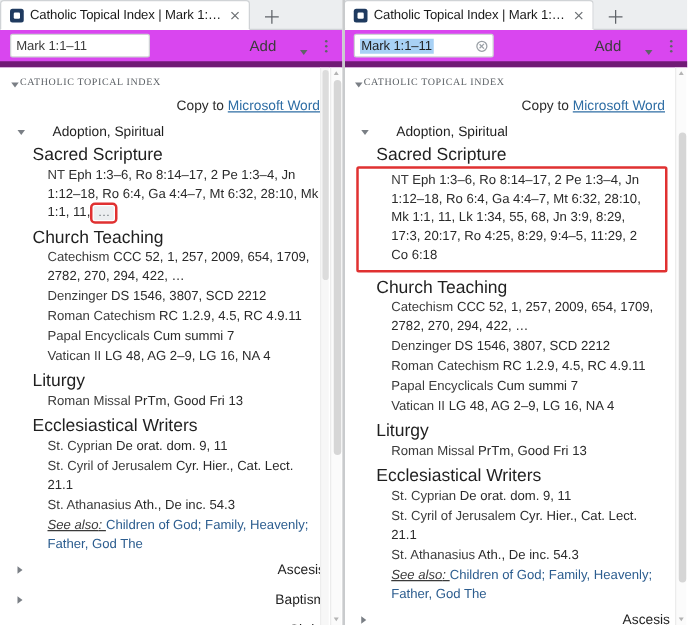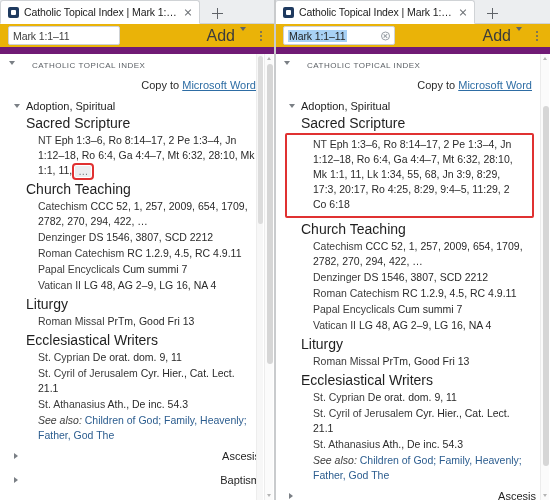--- a/index.html
+++ b/index.html
@@ -114,27 +114,27 @@
     content: "";
     position: absolute;
     background: #5f6368;
   }
   .tab-new::before { width: 11px; height: 1px; }
   .tab-new::after  { width: 1px; height: 11px; }
 
   
   .toolbar {
     height: 30px;
-    background: #eab308;
+    background: #d946ef;
     display: flex;
     align-items: center;
     padding: 0 6px 0 8px;
     gap: 6px;
     flex: 0 0 auto;
-    border-bottom: 7px solid #701a75;
+    border-bottom: 5px solid #701a75;
   }
   .searchbox {
     position: relative;
     flex: 0 0 auto;
     width: 112px;
     height: 19px;
     border: 1px solid #cfd2d5;
     border-radius: 2px;
     background: #ffffff;
     display: flex;
@@ -168,23 +168,23 @@
     width: 4.5px; height: 1px;
     background: #9aa0a6;
   }
   .clear-btn::before { transform: rotate(45deg); }
   .clear-btn::after  { transform: rotate(-45deg); }
 
   .tb-spacer { flex: 1 1 auto; }
 
   .add-btn {
     display: flex;
-    align-items: flex-start;
-    gap: 5px;
-    font-size: 16px;
+    align-items: flex-end;
+    gap: 19px;
+    font-size: 12px;
     color: #3c3c3c;
     cursor: pointer;
     padding: 2px 2px;
   }
   .caret-down {
     width: 0; height: 0;
     border-left: 3.5px solid transparent;
     border-right: 3.5px solid transparent;
     border-top: 4px solid #5f6368;
   }
@@ -214,24 +214,25 @@
   }
   .content {
     position: absolute;
     inset: 0;
     padding: 7px 14px 6px 6px;
     overflow: hidden;
   }
 
   .section-head {
     display: flex;
-    align-items: flex-start;
-    gap: 17px;
+    align-items: flex-end;
+    gap: 1px;
     padding: 0 0 0 3px;
     margin-bottom: 9px;
+    font-family: Liberation Serif, serif;
   }
   .caret {
     width: 0; height: 0;
     border-left: 3.5px solid transparent;
     border-right: 3.5px solid transparent;
     border-top: 4px solid #7a7f85;
     flex: 0 0 auto;
   }
   .caret.collapsed {
     border-left: 4px solid #7a7f85;
@@ -262,20 +263,21 @@
   .entry-head {
     display: flex;
     align-items: center;
     gap: 6px;
     padding-left: 8px;
     margin-bottom: 3px;
   }
   .entry-head .etitle {
     font-size: 11px;
     color: #1f1f1f;
+    margin-left: 16px;
   }
 
   .subhead {
     font-size: 14px;
     color: #1f1f1f;
     padding-left: 20px;
     margin: 3px 0 2px;
   }
 
   .ref-block {
@@ -313,21 +315,21 @@
     border-radius: 1px;
   }
   .hl-block {
     border: 2px solid #e03131;
     border-radius: 2px;
     padding: 2px 4px 3px 26px;
     margin-left: 4px;
     margin-right: 2px;
   }
 
-  .see-also .lbl { font-style: italic; color: #3b3b3b; }
+  .see-also .lbl { font-style: italic; color: #3b3b3b; text-decoration: underline; }
 
   .toplevel {
     display: flex;
     align-items: center;
     gap: 7px;
     padding-left: 8px;
     height: 24px;
     justify-content: space-between;
   }
   .toplevel .tl {

